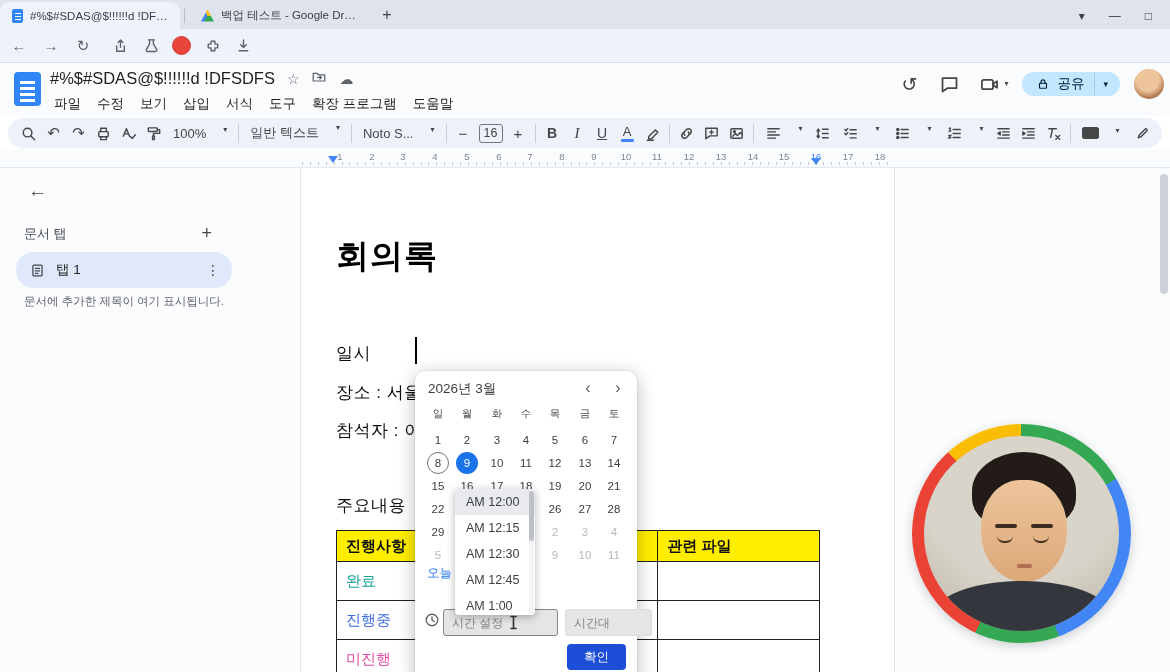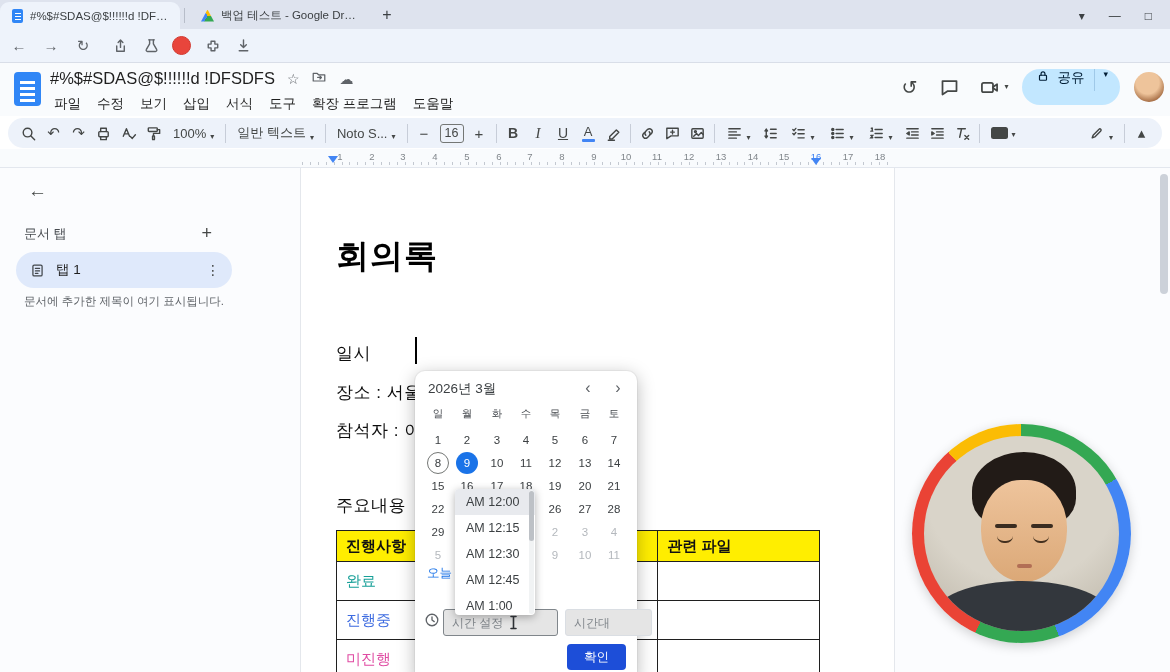--- a/index.html
+++ b/index.html
@@ -35,33 +35,33 @@
   .titlerow{position:absolute;left:50px;top:6px;display:flex;align-items:center;gap:12px}
   .doctitle{font-size:16.5px;color:#1f1f1f;white-space:nowrap}
   .title-ic{font-size:14px;color:#5f6368}
   .title-ic svg{width:16px;height:16px;stroke:#5f6368;fill:none;stroke-width:1.4;stroke-linecap:round;stroke-linejoin:round}
   .menubar{position:absolute;left:46px;top:29px;display:flex}
   .menubar span{font-size:13.5px;color:#1f1f1f;padding:3px 8px;border-radius:5px}
   .headright{position:absolute;right:6px;top:6px;display:flex;align-items:center;gap:14px}
   .hic{width:26px;height:26px;display:flex;align-items:center;justify-content:center;color:#444746;font-size:19px}
   .hic svg{width:21px;height:21px;stroke:#444746;fill:none;stroke-width:1.5;stroke-linecap:round;stroke-linejoin:round}
   .camwrap{display:flex;align-items:center;gap:2px}
-  .share{height:36px;background:#c2e7ff;border-radius:18px;display:flex;padding:0 4px 0 14px;color:#001d35}
+  .share{height:24px;background:#c2e7ff;border-radius:18px;display:flex;align-items:center;padding:0 4px 0 14px;color:#001d35}
   .share svg{width:14px;height:14px;stroke:#001d35;fill:none;stroke-width:1.5;stroke-linecap:round;stroke-linejoin:round}
   .share .share-label{font-size:13.5px;font-weight:500;margin:0 10px 0 7px}
   .share-sep{width:1px;height:22px;background:#9fc9e8}
   .share-caret{padding:0 8px;font-size:9px;color:#001d35}
   .avatar{width:30px;height:30px;border-radius:50%;background:radial-gradient(circle at 45% 35%,#eec49b 0 45%,#a97148 75%,#6e4526);flex:0 0 auto}
 
   
   .toolbar{position:absolute;left:8px;top:118px;width:1154px;height:30px;background:#edf2fa;border-radius:15px;display:flex;align-items:center;padding:0 8px;overflow:hidden}
   .ic{flex:0 0 auto;width:25px;height:25px;display:flex;align-items:center;justify-content:center;border-radius:4px;color:#444746;font-size:15px}
   .ic svg{width:17px;height:17px;stroke:#444746;fill:none;stroke-width:1.5;stroke-linecap:round;stroke-linejoin:round}
   .sep{flex:0 0 1px;height:19px;background:#c7cdd8;margin:0 4px}
-  .tb-text{flex:0 0 auto;display:flex;align-items:flex-end;gap:4px;font-size:13px;color:#444746;padding:0 7px}
+  .tb-text{flex:0 0 auto;display:flex;align-items:flex-start;gap:17px;font-size:13px;color:#444746;padding:0 7px}
   .caret{font-size:8px;color:#444746;line-height:1}
   .sizebox{flex:0 0 auto;width:24px;height:19px;border:1px solid #747775;border-radius:3px;display:flex;align-items:center;justify-content:center;font-size:12.5px;color:#444746;margin:0 3px}
   .bold{font-weight:700;font-size:14px}
   .ital{font-style:italic;font-family:"Liberation Serif",serif;font-size:15px}
   .unde{text-decoration:underline;font-size:14px}
   .tcolor{display:flex;flex-direction:column;align-items:center;line-height:1;font-size:13px}
   .tcolor i{font-style:normal}
   .tcolor::after{content:"";width:13px;height:3px;background:#4285f4;margin-top:1px;border-radius:1px}
   .kbd{width:17px;height:12px;background:#444746;border-radius:2.5px}
   .tb-spacer{flex:1 1 auto}

